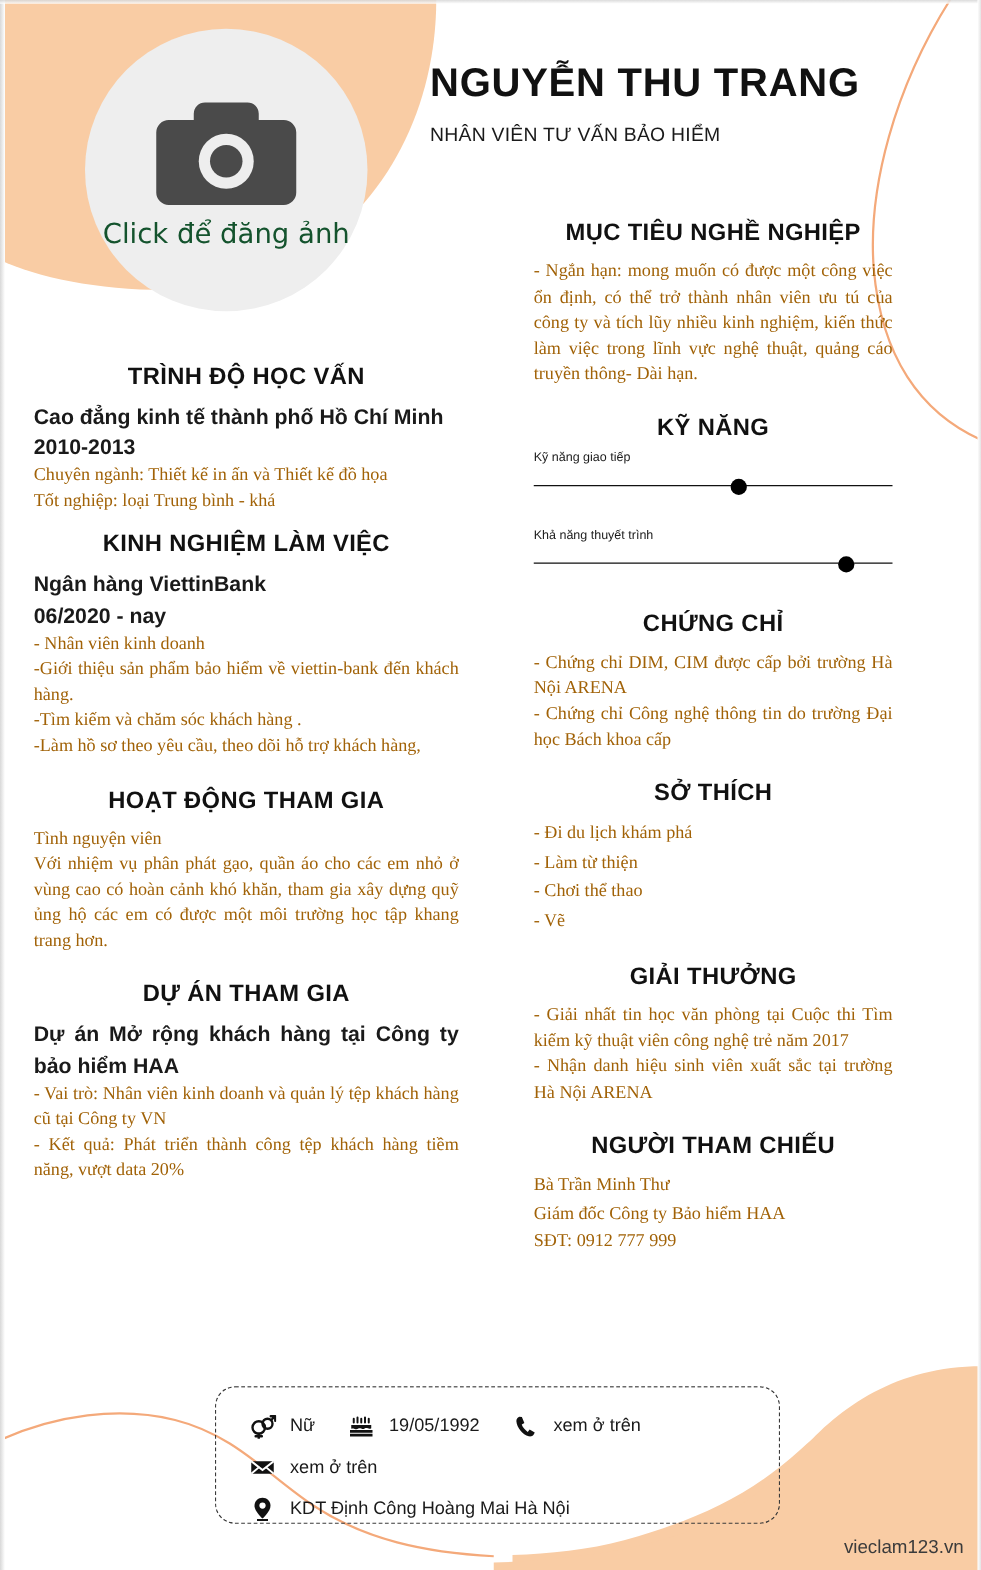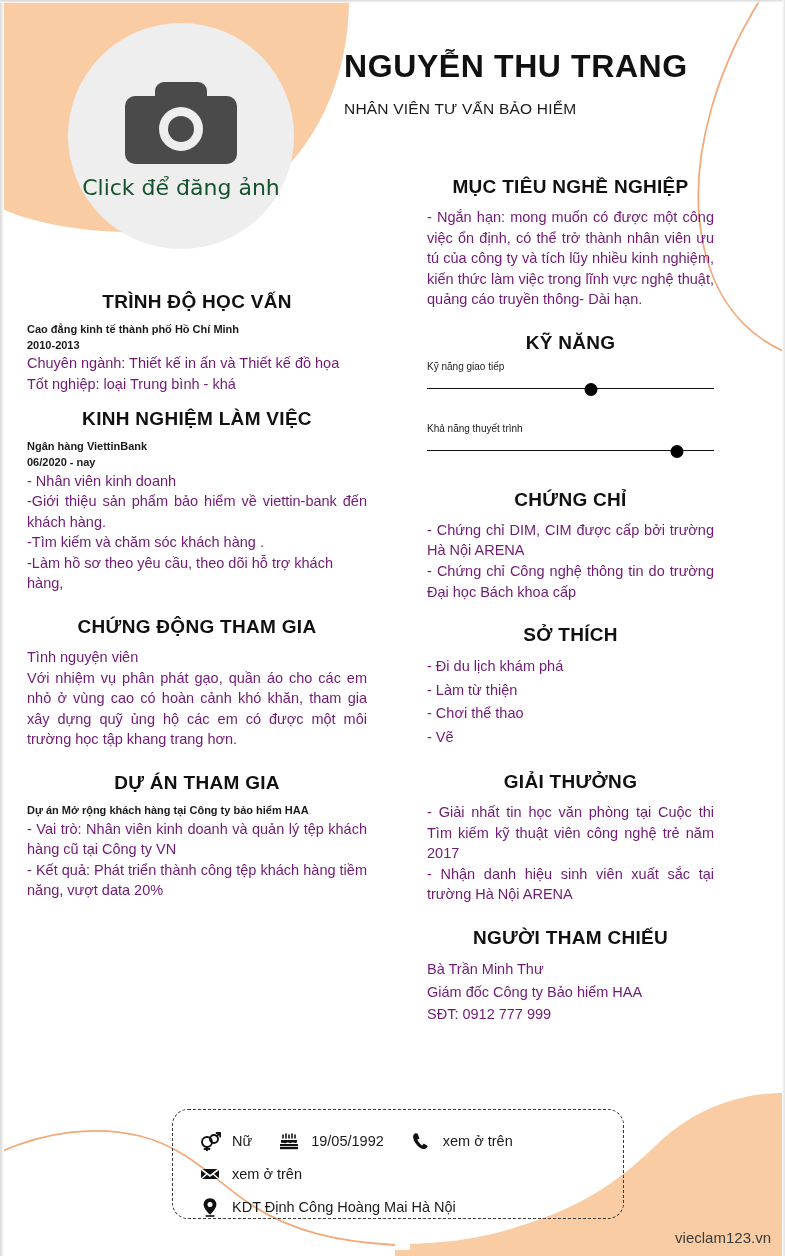--- a/index.html
+++ b/index.html
@@ -62,23 +62,23 @@
   .sec { margin-bottom:2px; }
   .sec-title {
     text-align:center;
     font-size:19px; font-weight:bold;
     letter-spacing:.3px;
     margin:0 0 9px 0;
     color:#111;
   }
   .sec-title.tight { margin-bottom:7px; }
 
-  .body-txt { font-size:14.5px; line-height:1.42; color:#701a75; }
+  .body-txt { font-size:14.5px; line-height:1.42; color:#a16207;font-family:Liberation Serif, serif; }
   .body-txt.just { text-align:justify; text-justify:inter-word; }
-  .bold-line { font-weight:bold; font-size:11px; line-height:1.42; }
+  .bold-line { font-weight:bold; font-size:17px; line-height:1.42; }
 
   .sec-gap-sm { height:12px; }
   .sec-gap-md { height:20px; }
   .sec-gap-lg { height:26px; }
 
   
   .skill { margin-bottom:6px; }
   .skill-name { font-size:10px; color:#1a1a1a; margin-bottom:11px; }
   .slider { position:relative; height:12px; }
   .slider-track {
@@ -182,21 +182,21 @@
         <div class="bold-line">06/2020 - nay</div>
         <div class="body-txt">- Nhân viên kinh doanh</div>
         <div class="body-txt just">-Giới thiệu sản phẩm bảo hiểm về viettin-bank đến khách hàng.</div>
         <div class="body-txt">-Tìm kiếm và chăm sóc khách hàng .</div>
         <div class="body-txt">-Làm hồ sơ theo yêu cầu, theo dõi hỗ trợ khách hàng,</div>
       </div>
 
       <div class="sec-gap-md"></div>
 
       <div class="sec">
-        <div class="sec-title">CHỨNG ĐỘNG THAM GIA</div>
+        <div class="sec-title">HOẠT ĐỘNG THAM GIA</div>
         <div class="body-txt">Tình nguyện viên</div>
         <div class="body-txt just">Với nhiệm vụ phân phát gạo, quần áo cho các em nhỏ ở vùng cao có hoàn cảnh khó khăn, tham gia xây dựng quỹ ủng hộ các em có được một môi trường học tập khang trang hơn.</div>
       </div>
 
       <div class="sec-gap-md"></div>
 
       <div class="sec">
         <div class="sec-title">DỰ ÁN THAM GIA</div>
         <div class="bold-line" style="text-align:justify">Dự án Mở rộng khách hàng tại Công ty bảo hiểm HAA</div>
         <div class="body-txt just">- Vai trò: Nhân viên kinh doanh và quản lý tệp khách hàng cũ tại Công ty VN</div>

